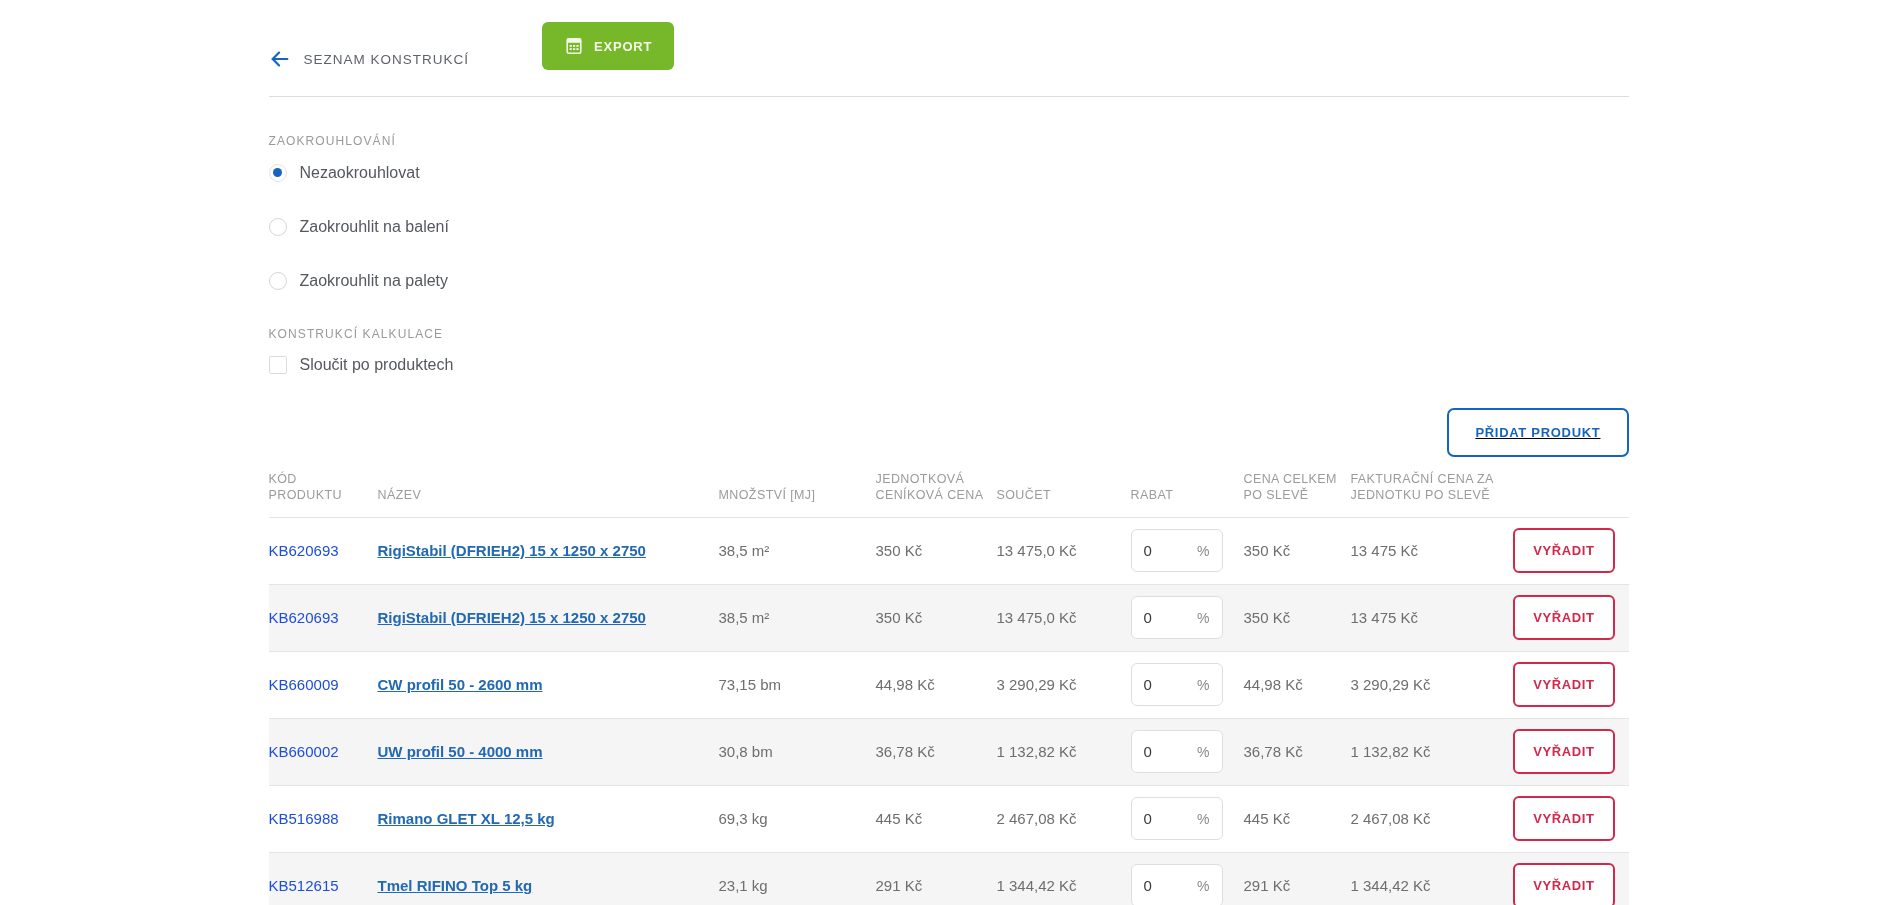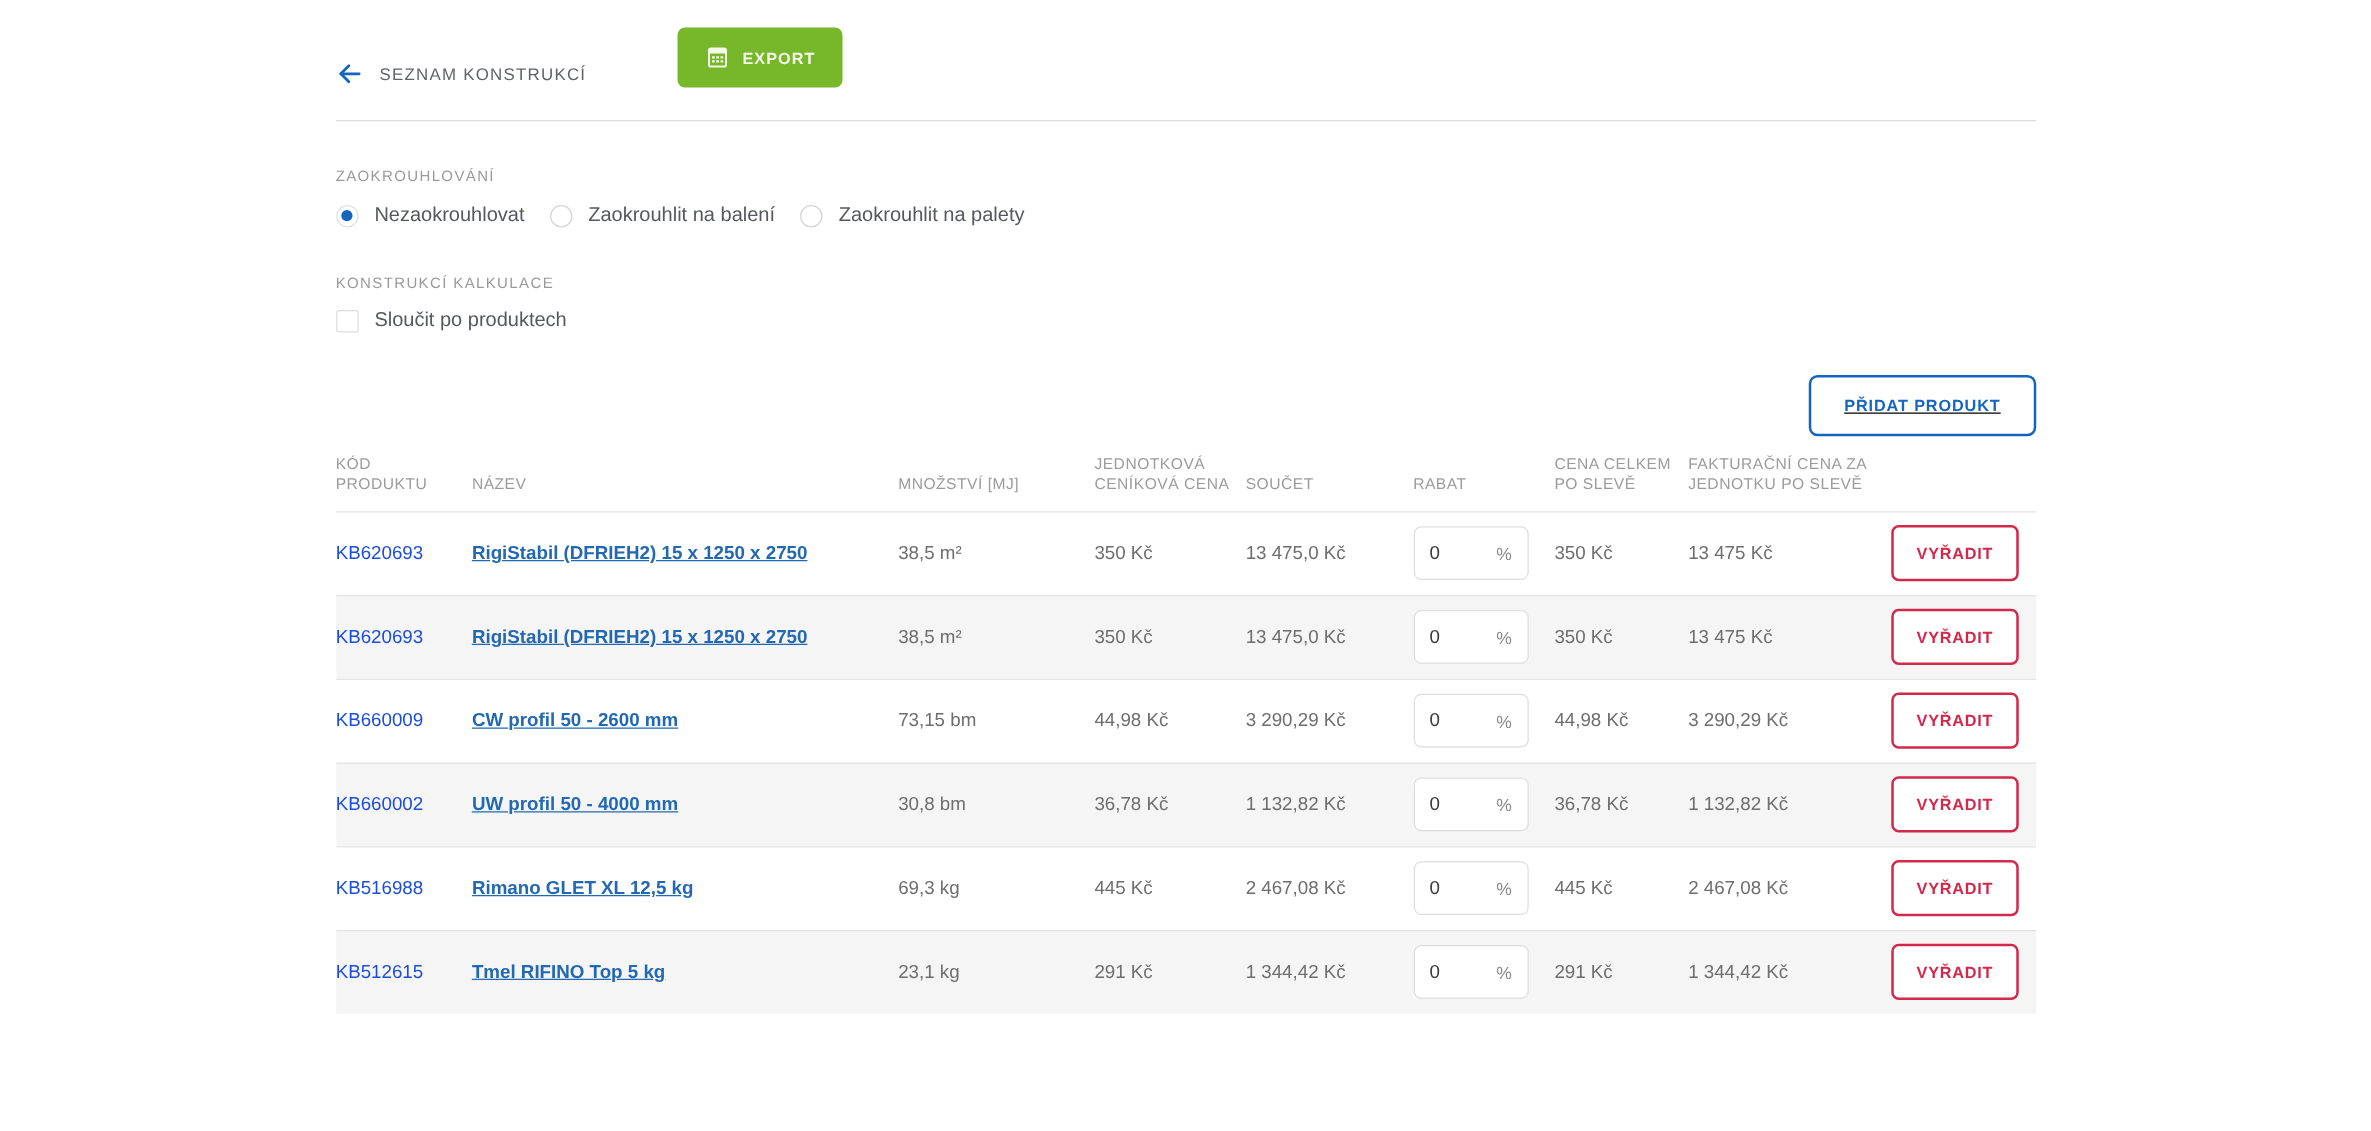--- a/index.html
+++ b/index.html
@@ -15,21 +15,21 @@
   .back-link { display:flex; align-items:center; gap:13px; cursor:pointer;
     font-size:13.5px; letter-spacing:1px; color:#5f6368; text-decoration:none; }
   .export-btn { display:flex; align-items:center; gap:10px; background:#76b82a;
     border:none; border-radius:6px; color:#f4f9ea; font-weight:700; font-size:13px;
     letter-spacing:0.8px; padding:14px 22px; cursor:pointer;
     font-family:"Liberation Sans", sans-serif;margin-left:45px; }
   .divider { border-bottom:1px solid #dcdcdc; margin-top:26px; }
 
   
   .group-label { font-size:12px; color:#9a9a9a; letter-spacing:1.1px; margin-top:37px; }
-  .radio-row { display:flex; align-items:flex-start; gap:20px; margin-top:16px; }
+  .radio-row { display:flex; align-items:flex-start; gap:36px; margin-top:16px;flex-direction:column; }
   .radio-item { display:flex; align-items:center; gap:13px; cursor:pointer; }
   .radio-circle { width:18px; height:18px; border-radius:50%; border:1.5px solid #d6d6d6;
     position:relative; flex:0 0 auto; background:#fff; }
   .radio-circle.checked { border-color:#e3e3e3; }
   .radio-circle.checked::after { content:""; position:absolute; left:3px; top:3px;
     width:9px; height:9px; border-radius:50%; background:#1565c0; }
   .control-label { font-size:16px; color:#55585e; }
   .checkbox-row { display:flex; align-items:center; gap:13px; margin-top:15px; cursor:pointer; }
   .checkbox-box { width:18px; height:18px; border:1.5px solid #dcdcdc; border-radius:2px;
     background:#fff; flex:0 0 auto; }

